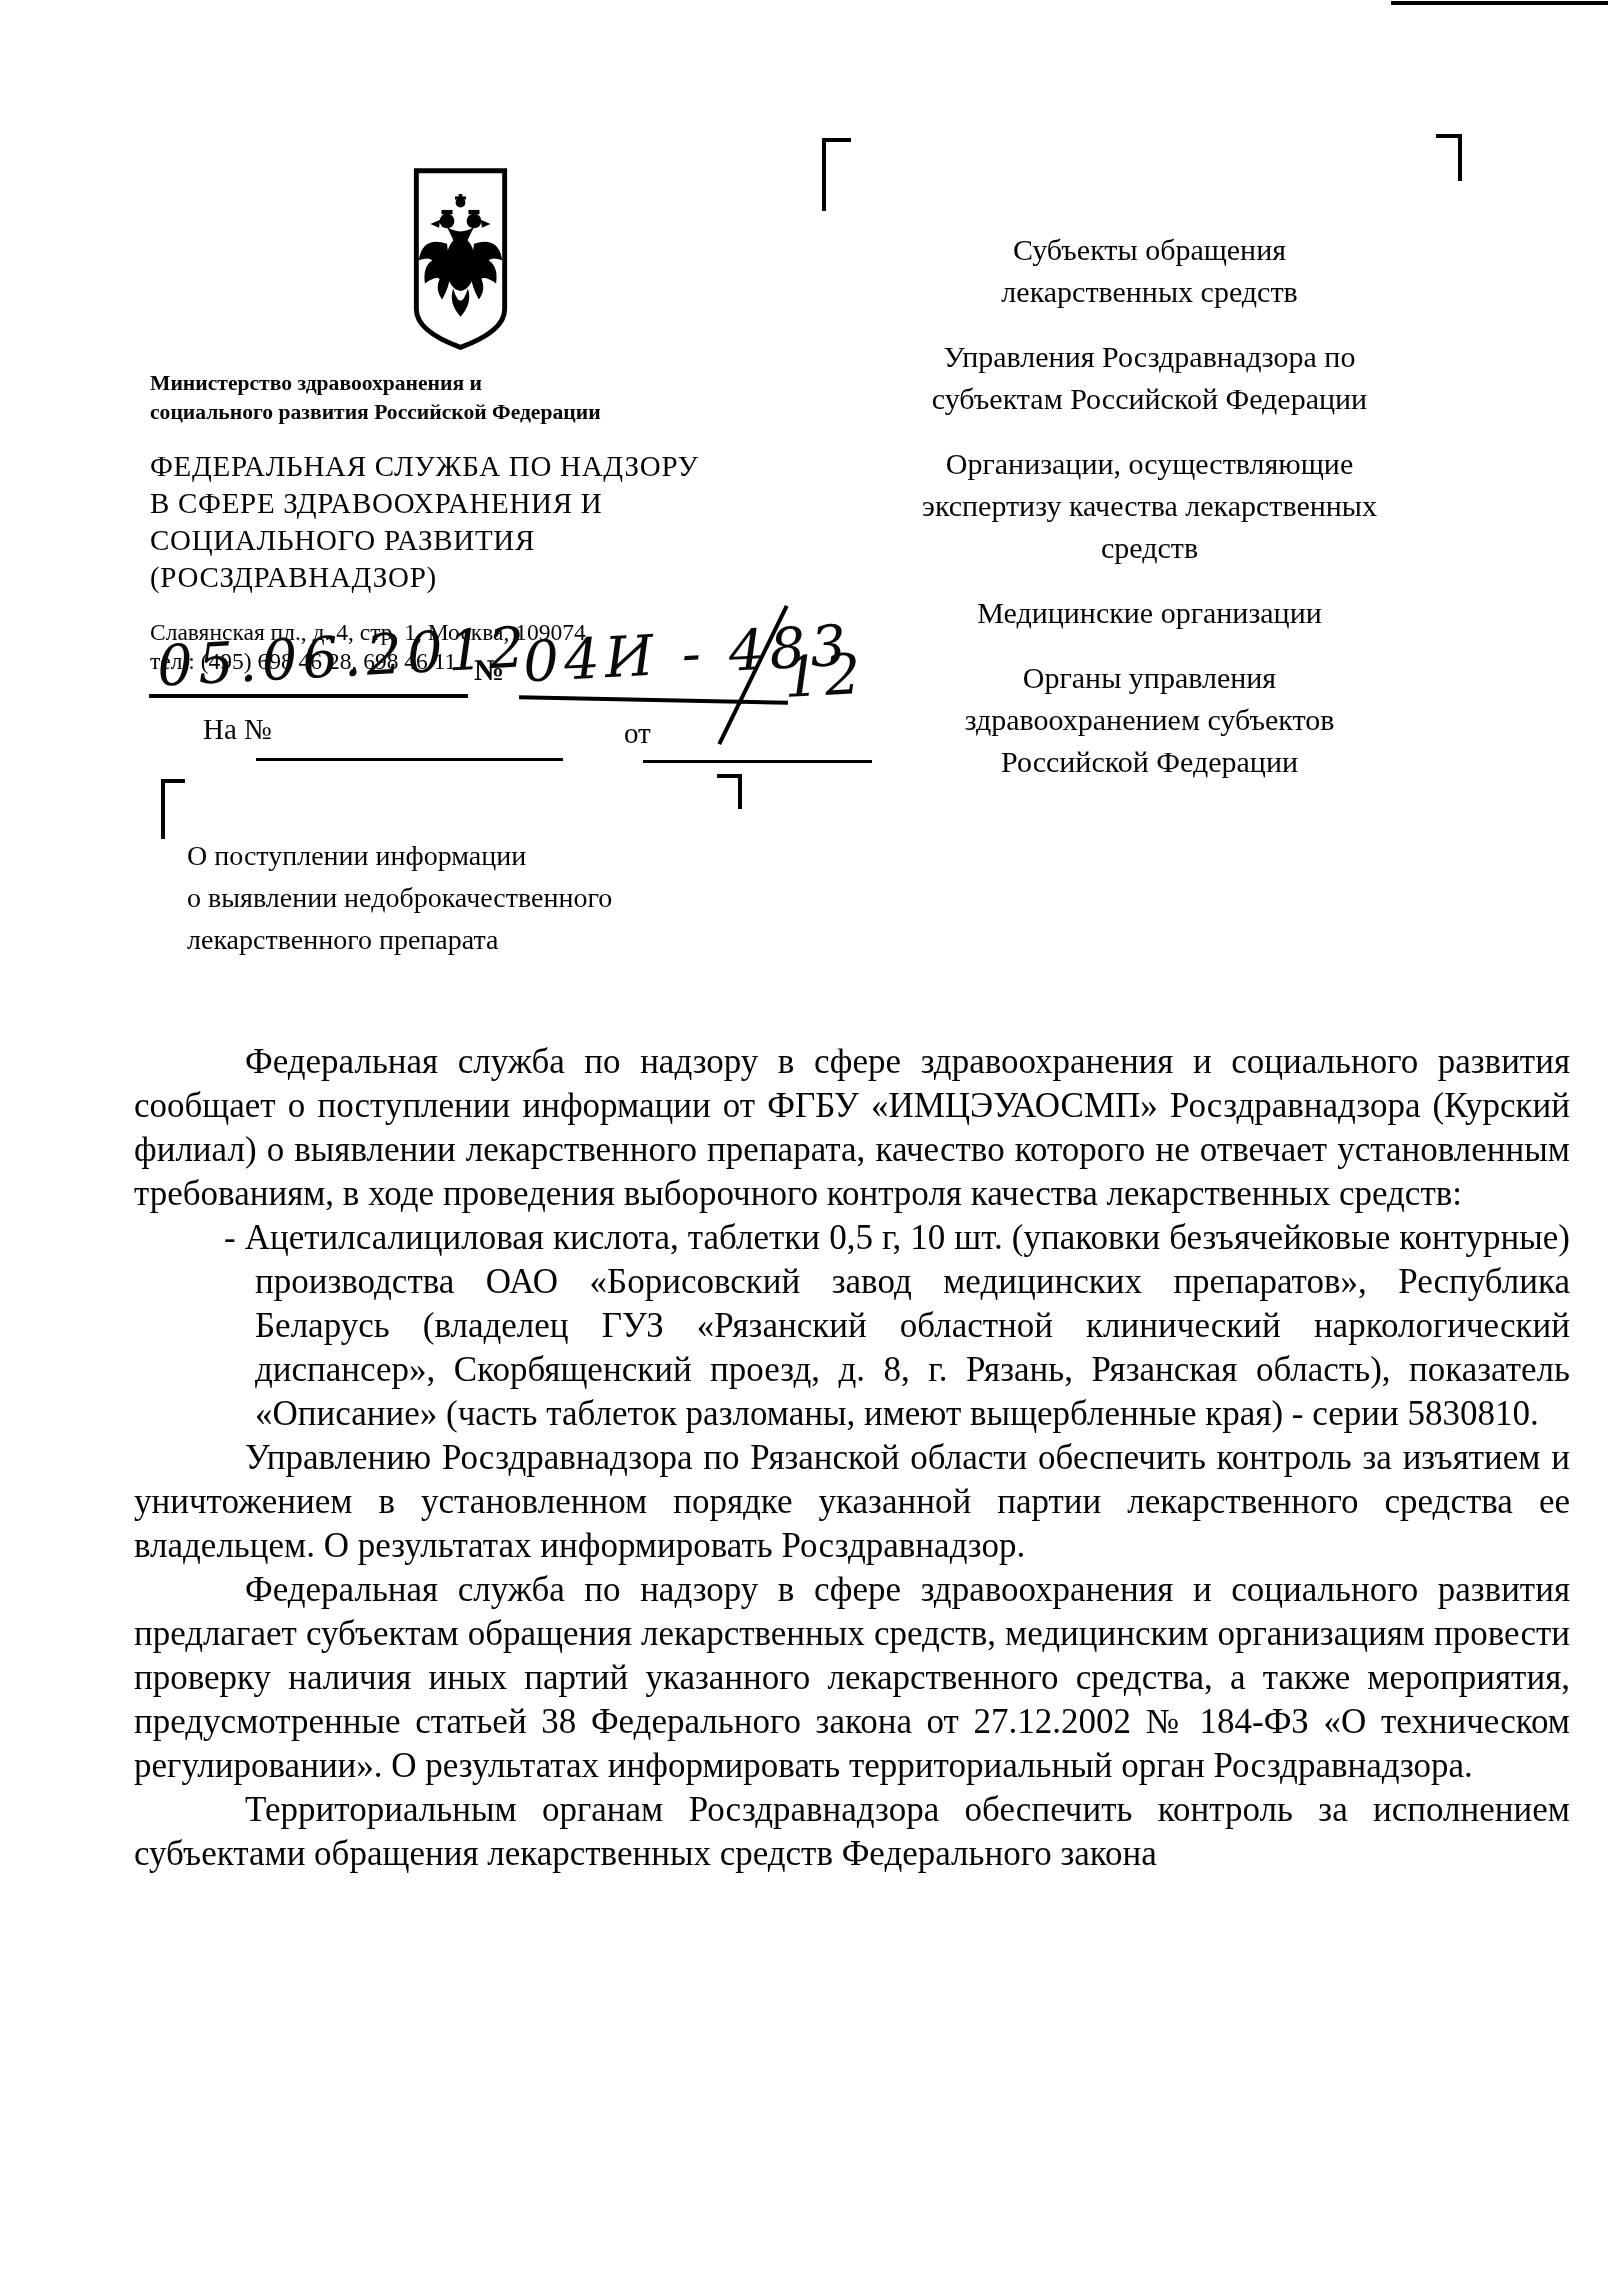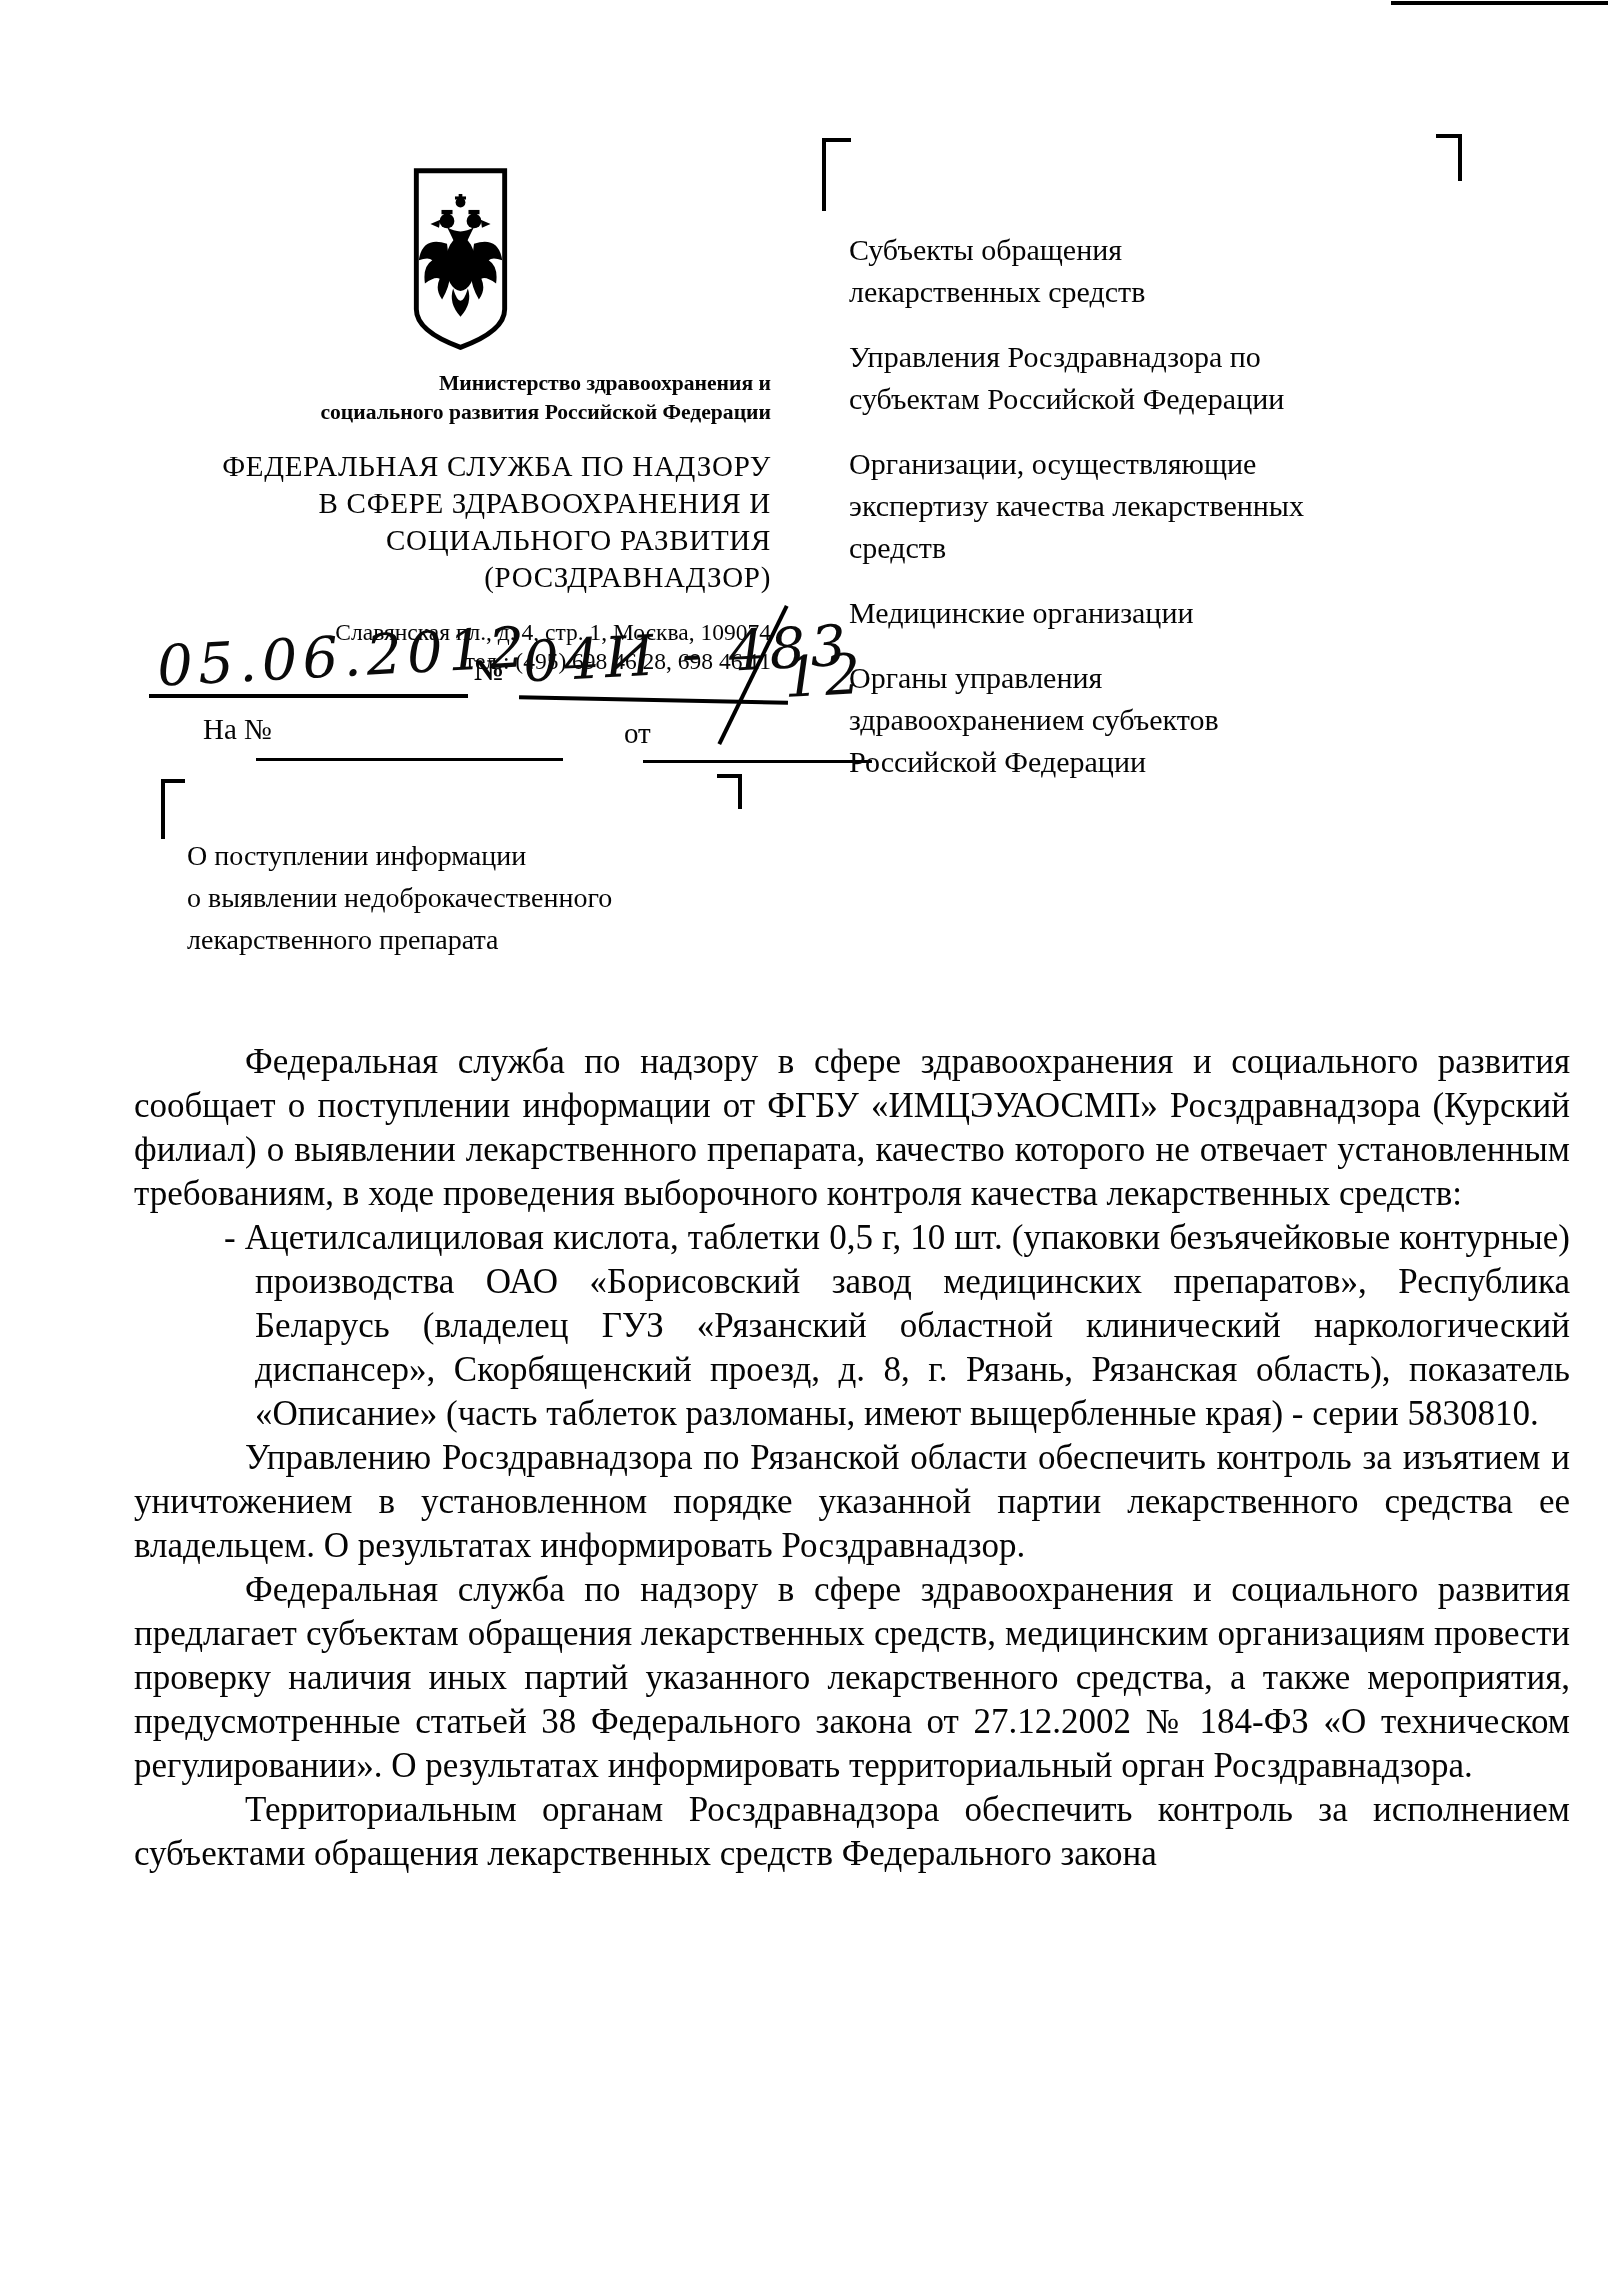--- a/index.html
+++ b/index.html
@@ -12,21 +12,21 @@
     font-family:"Liberation Serif","DejaVu Serif",serif;
     overflow:hidden;
   }
   .pre { white-space:pre-line; }
   .abs { position:absolute; }
 
   
   .scanline { position:absolute; top:1.3px; left:1391px; width:217px; height:3.3px; background:#000; }
 
   
-  .letterhead { position:absolute; left:150px; top:167px; width:621px; text-align:right; }
+  .letterhead { position:absolute; left:150px; top:167px; width:621px; text-align:left; }
   .emblem { display:block; margin:0 auto; width:99px; height:184px; }
   .ministry {
     margin-top:18.3px;
     font-size:21.6px; font-weight:bold; line-height:29px;
   }
   .service {
     margin-top:21px;
     font-size:29px; font-weight:normal; line-height:37px;
     letter-spacing:0.7px;
   }
@@ -67,21 +67,21 @@
   .brk-rcpt-open  { left:822px; top:138px;  width:29px; height:73px; }
   .brk-rcpt-close { left:1436px; top:134px;  width:26px; height:47px; }
 
   
   .subject {
     position:absolute; left:187px; top:835px; width:562px;
     font-size:28px; line-height:42px;
   }
 
   
-  .recipients { position:absolute; left:849px; top:229px; width:601px; text-align:left; }
+  .recipients { position:absolute; left:849px; top:229px; width:601px; text-align:center; }
   .rcpt { font-size:30px; line-height:42px; margin-bottom:23px; }
 
   
   .body-text {
     position:absolute; left:134px; top:1040px; width:1436px;
     font-size:35px; line-height:44px;
     text-align:justify;
   }
   .body-text p.ind { text-indent:111px; }
   .body-text p.bullet { padding-left:121px; text-indent:-31px; }

